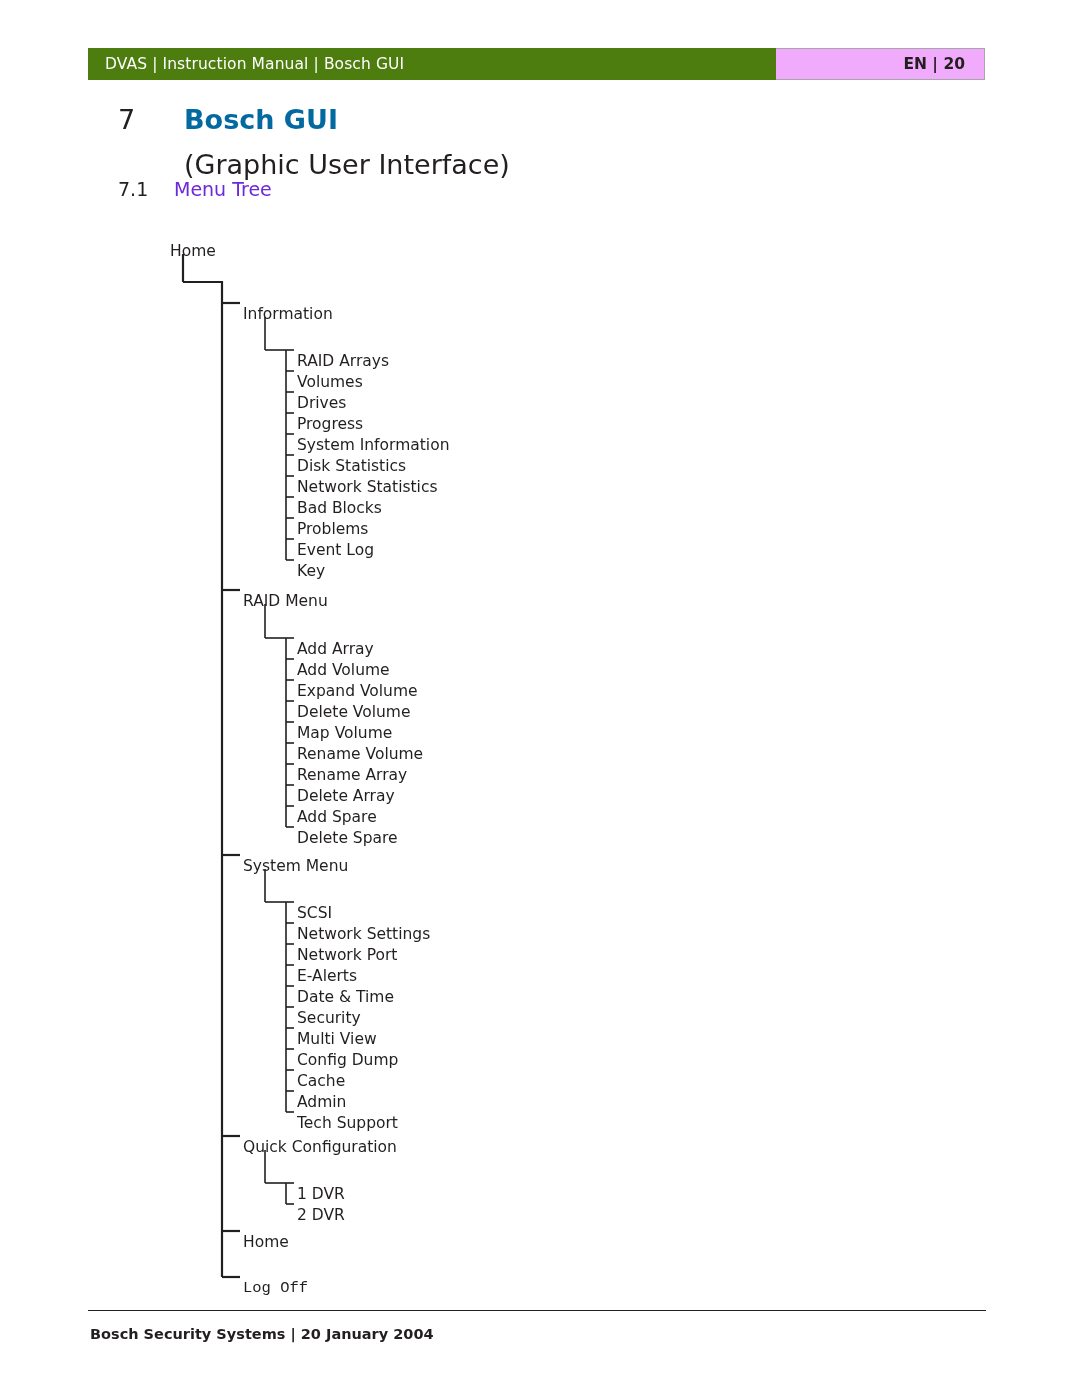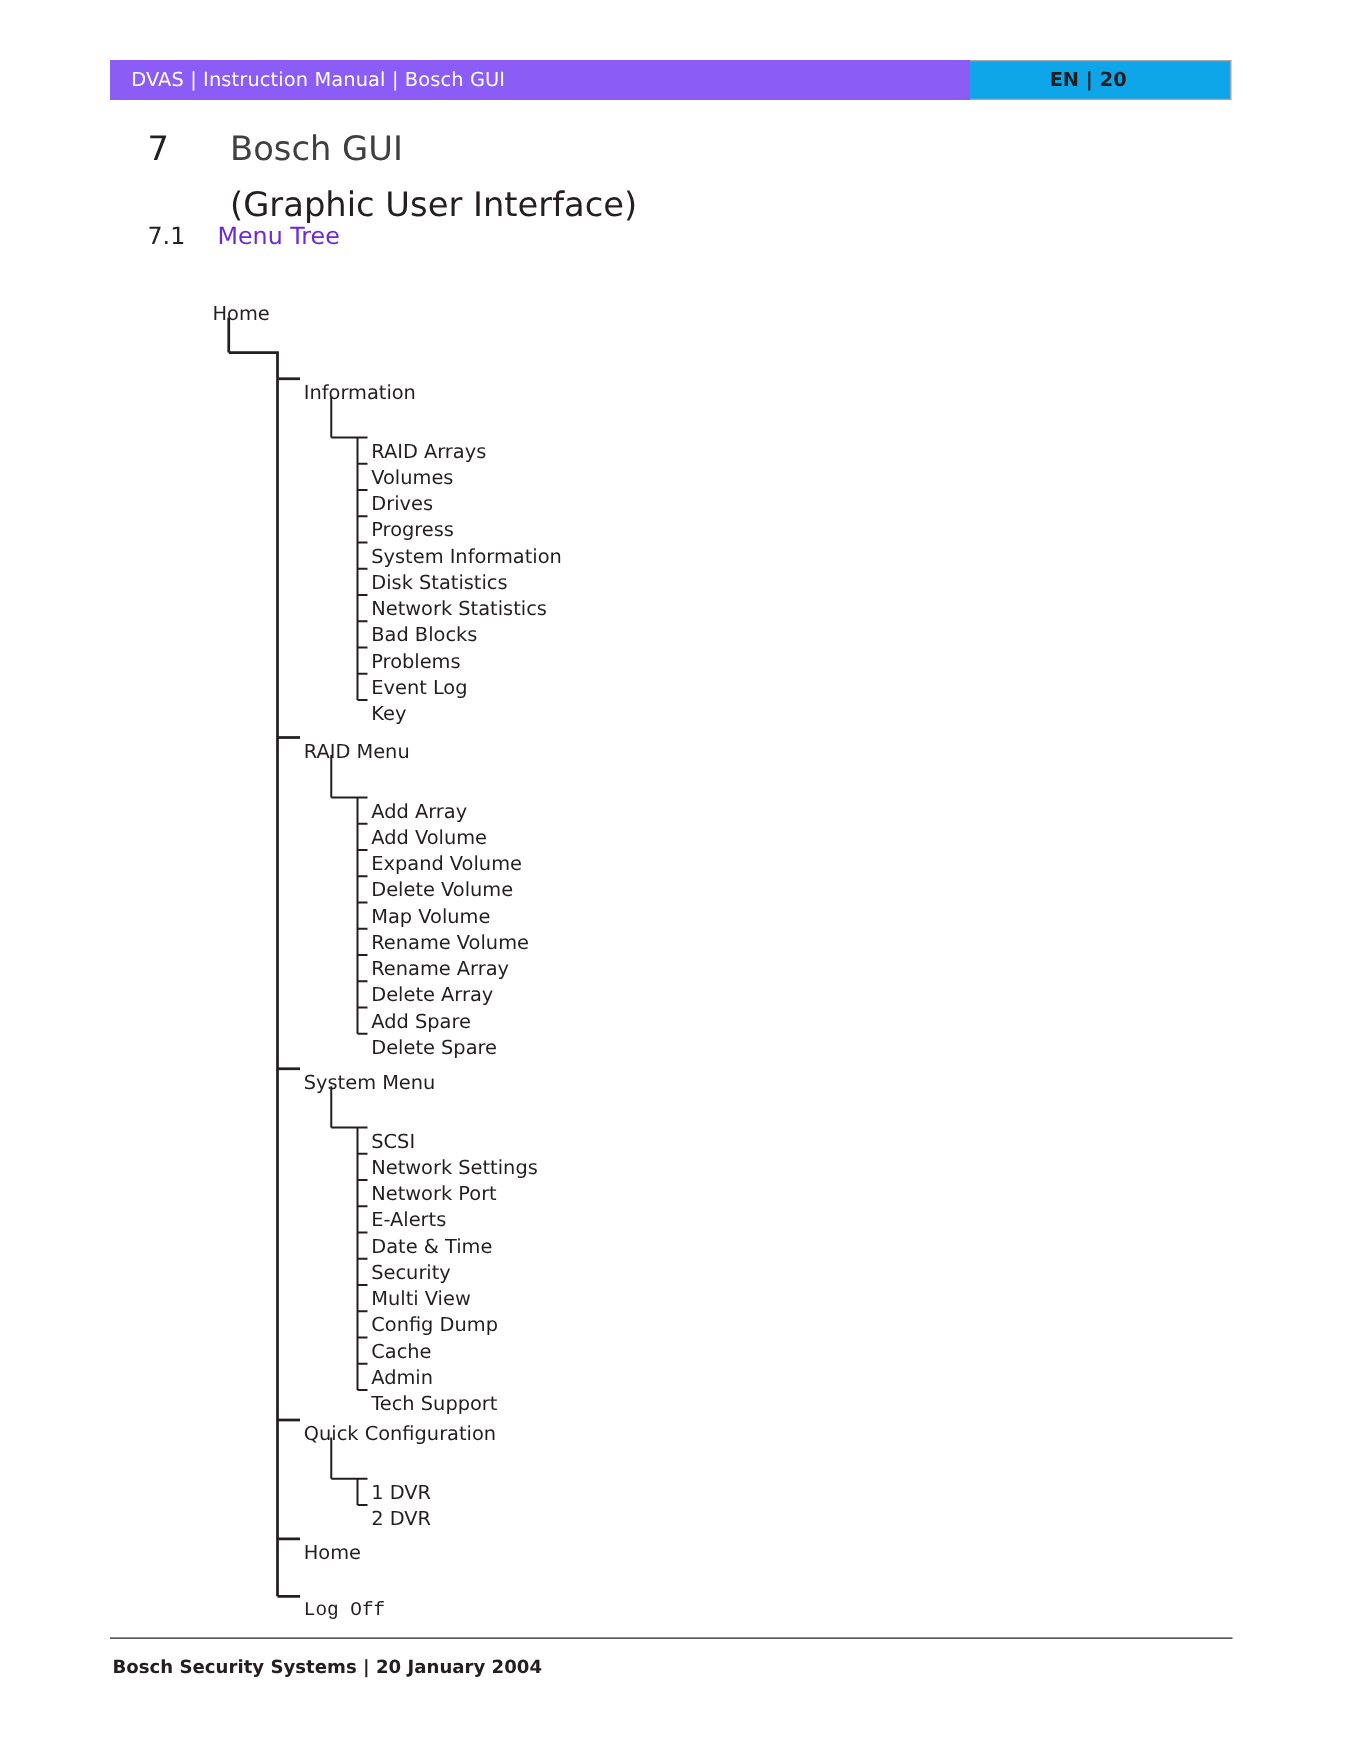--- a/index.html
+++ b/index.html
@@ -20,42 +20,42 @@
   .header {
     position: absolute;
     left: 88px;
     top: 48px;
     width: 897px;
     height: 32px;
     display: flex;
     align-items: stretch;
   }
   .header-left {
-    background: #8b5cf6;
+    background: #4d7c0f;
     flex: 0 0 688px;
     display: flex;
     align-items: center;
     padding-left: 17px;
     box-sizing: border-box;
   }
   .header-left-text {
     color: #ffffff;
     font-size: 15.5px;
     font-family: "DejaVu Sans", sans-serif;
     letter-spacing: 0.1px;
     white-space: pre;
   }
   .header-right {
-    background: #0ea5e9;
+    background: #f0abfc;
     border: 1px solid #a7a7a7;
     border-left: none;
     flex: 1 1 auto;
     display: flex;
     align-items: center;
-    justify-content: center;
+    justify-content: flex-end;
     padding-right: 19px;
     box-sizing: border-box;
   }
   .header-right-text {
     color: #231f20;
     font-size: 15.5px;
     font-weight: bold;
     white-space: pre;
   }
 
@@ -71,21 +71,22 @@
     align-items: baseline;
   }
   .chapter-num {
     width: 66px;
     flex: 0 0 66px;
     font-size: 27px;
     color: #231f20;
   }
   .chapter-title {
     font-size: 27px;
-    color: #404040;
+    color: #0369a1;
+    font-weight: bold;
   }
   .chapter-sub {
     margin-top: 14px;
     margin-left: 66px;
     font-size: 27px;
     color: #231f20;
   }
 
   .section {
     position: absolute;

